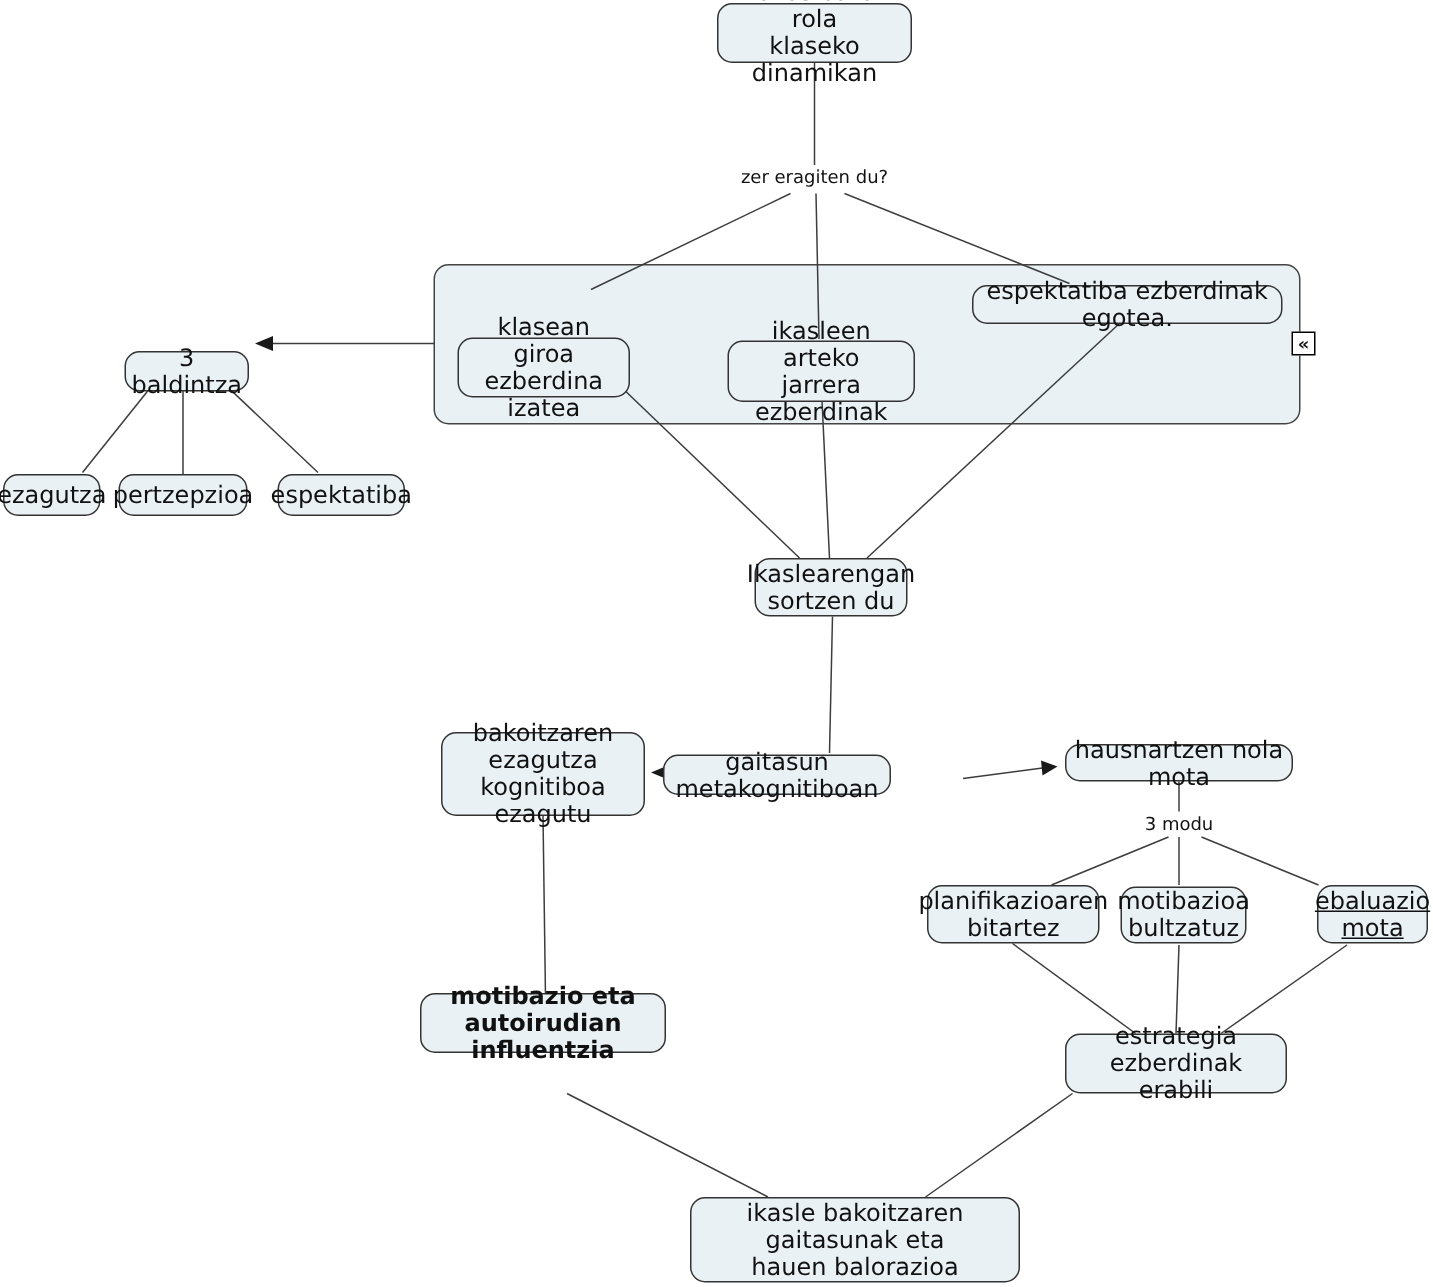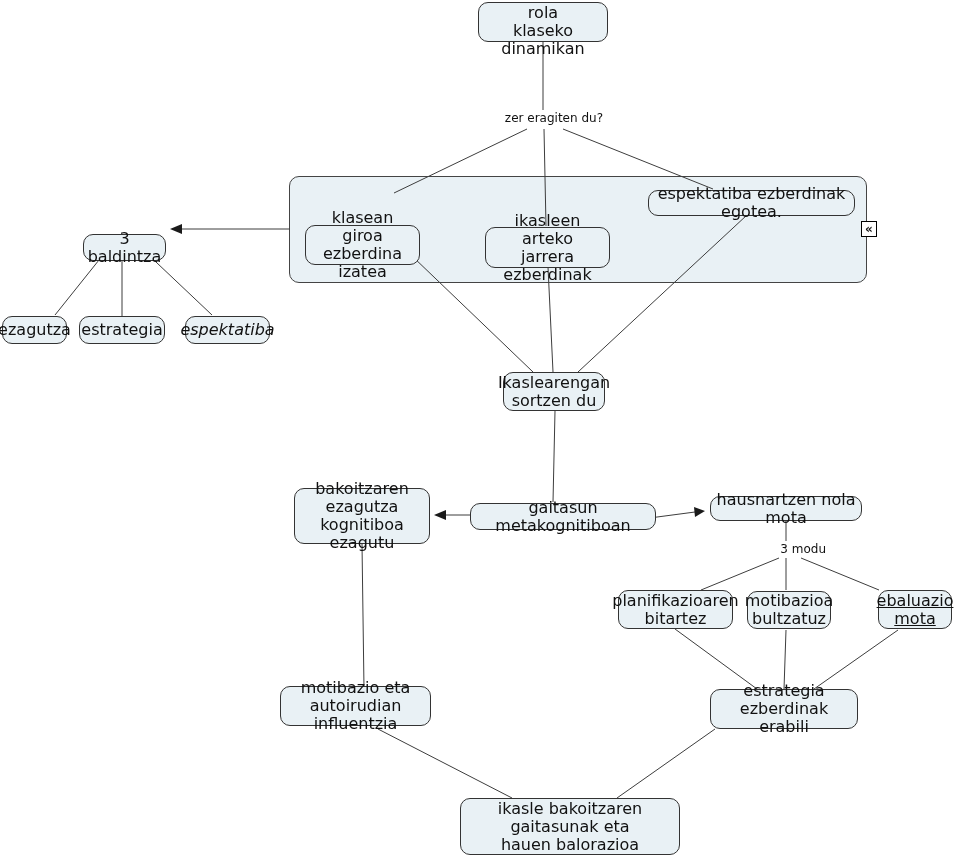--- a/index.html
+++ b/index.html
@@ -37,21 +37,21 @@
   .container-box{
     position:absolute;
     box-sizing:border-box;
     background:var(--node-fill);
     border:1px solid #444444;
     border-radius:10px;
     z-index:1;
   }
   .link-label{
     position:absolute;
-    text-align:right;
+    text-align:center;
     font-size:12px;line-height:15px;
     white-space:pre-line;
     z-index:3;
   }
   .collapse-icon{
     position:absolute;
     box-sizing:border-box;
     width:16px;height:16px;
     background:#ffffff;
     border:1px solid #000000;
@@ -108,45 +108,45 @@
 
   <div class="node" style="left:485px;top:227px;width:125px;height:41px;">ikasleen arteko
 jarrera ezberdinak</div>
 
   <div class="collapse-icon" style="left:861px;top:221px;">«</div>
 
   <div class="node" style="left:83px;top:218px;width:83px;height:27px;margin-top:16px;">3 baldintza</div>
 
   <div class="node" style="left:2px;top:316px;width:65px;height:28px;">ezagutza</div>
 
-  <div class="node" style="left:79px;top:316px;width:86px;height:28px;">estrategia</div>
+  <div class="node" style="left:79px;top:316px;width:86px;height:28px;">pertzepzioa</div>
 
-  <div class="node" style="left:185px;top:316px;width:85px;height:28px;font-style:italic;">espektatiba</div>
+  <div class="node" style="left:185px;top:316px;width:85px;height:28px;">espektatiba</div>
 
   <div class="node" style="left:503px;top:372px;width:102px;height:39px;">Ikaslearengan
 sortzen du</div>
 
   <div class="node" style="left:294px;top:488px;width:136px;height:56px;">bakoitzaren
 ezagutza kognitiboa
 ezagutu</div>
 
-  <div class="node" style="left:470px;top:503px;width:186px;height:27px;">gaitasun metakognitiboan</div>
+  <div class="node" style="left:442px;top:503px;width:152px;height:27px;">gaitasun metakognitiboan</div>
 
   <div class="node" style="left:710px;top:496px;width:152px;height:25px;">hausnartzen nola mota</div>
 
   <div class="node" style="left:618px;top:590px;width:115px;height:39px;">planifikazioaren
 bitartez</div>
 
   <div class="node" style="left:747px;top:591px;width:84px;height:38px;">motibazioa
 bultzatuz</div>
 
   <div class="node" style="left:878px;top:590px;width:74px;height:39px;text-decoration:underline;">ebaluazio
 mota</div>
 
-  <div class="node" style="left:280px;top:686px;width:151px;height:40px;">motibazio eta
+  <div class="node" style="left:280px;top:662px;width:164px;height:40px;font-weight:bold;">motibazio eta
 autoirudian influentzia</div>
 
   <div class="node" style="left:710px;top:689px;width:148px;height:40px;">estrategia ezberdinak
 erabili</div>
 
   <div class="node" style="left:460px;top:798px;width:220px;height:57px;">ikasle bakoitzaren gaitasunak eta
 hauen balorazioa</div>
 
   <div class="link-label" style="left:483px;top:111px;width:120px;">zer eragiten du?</div>
 

